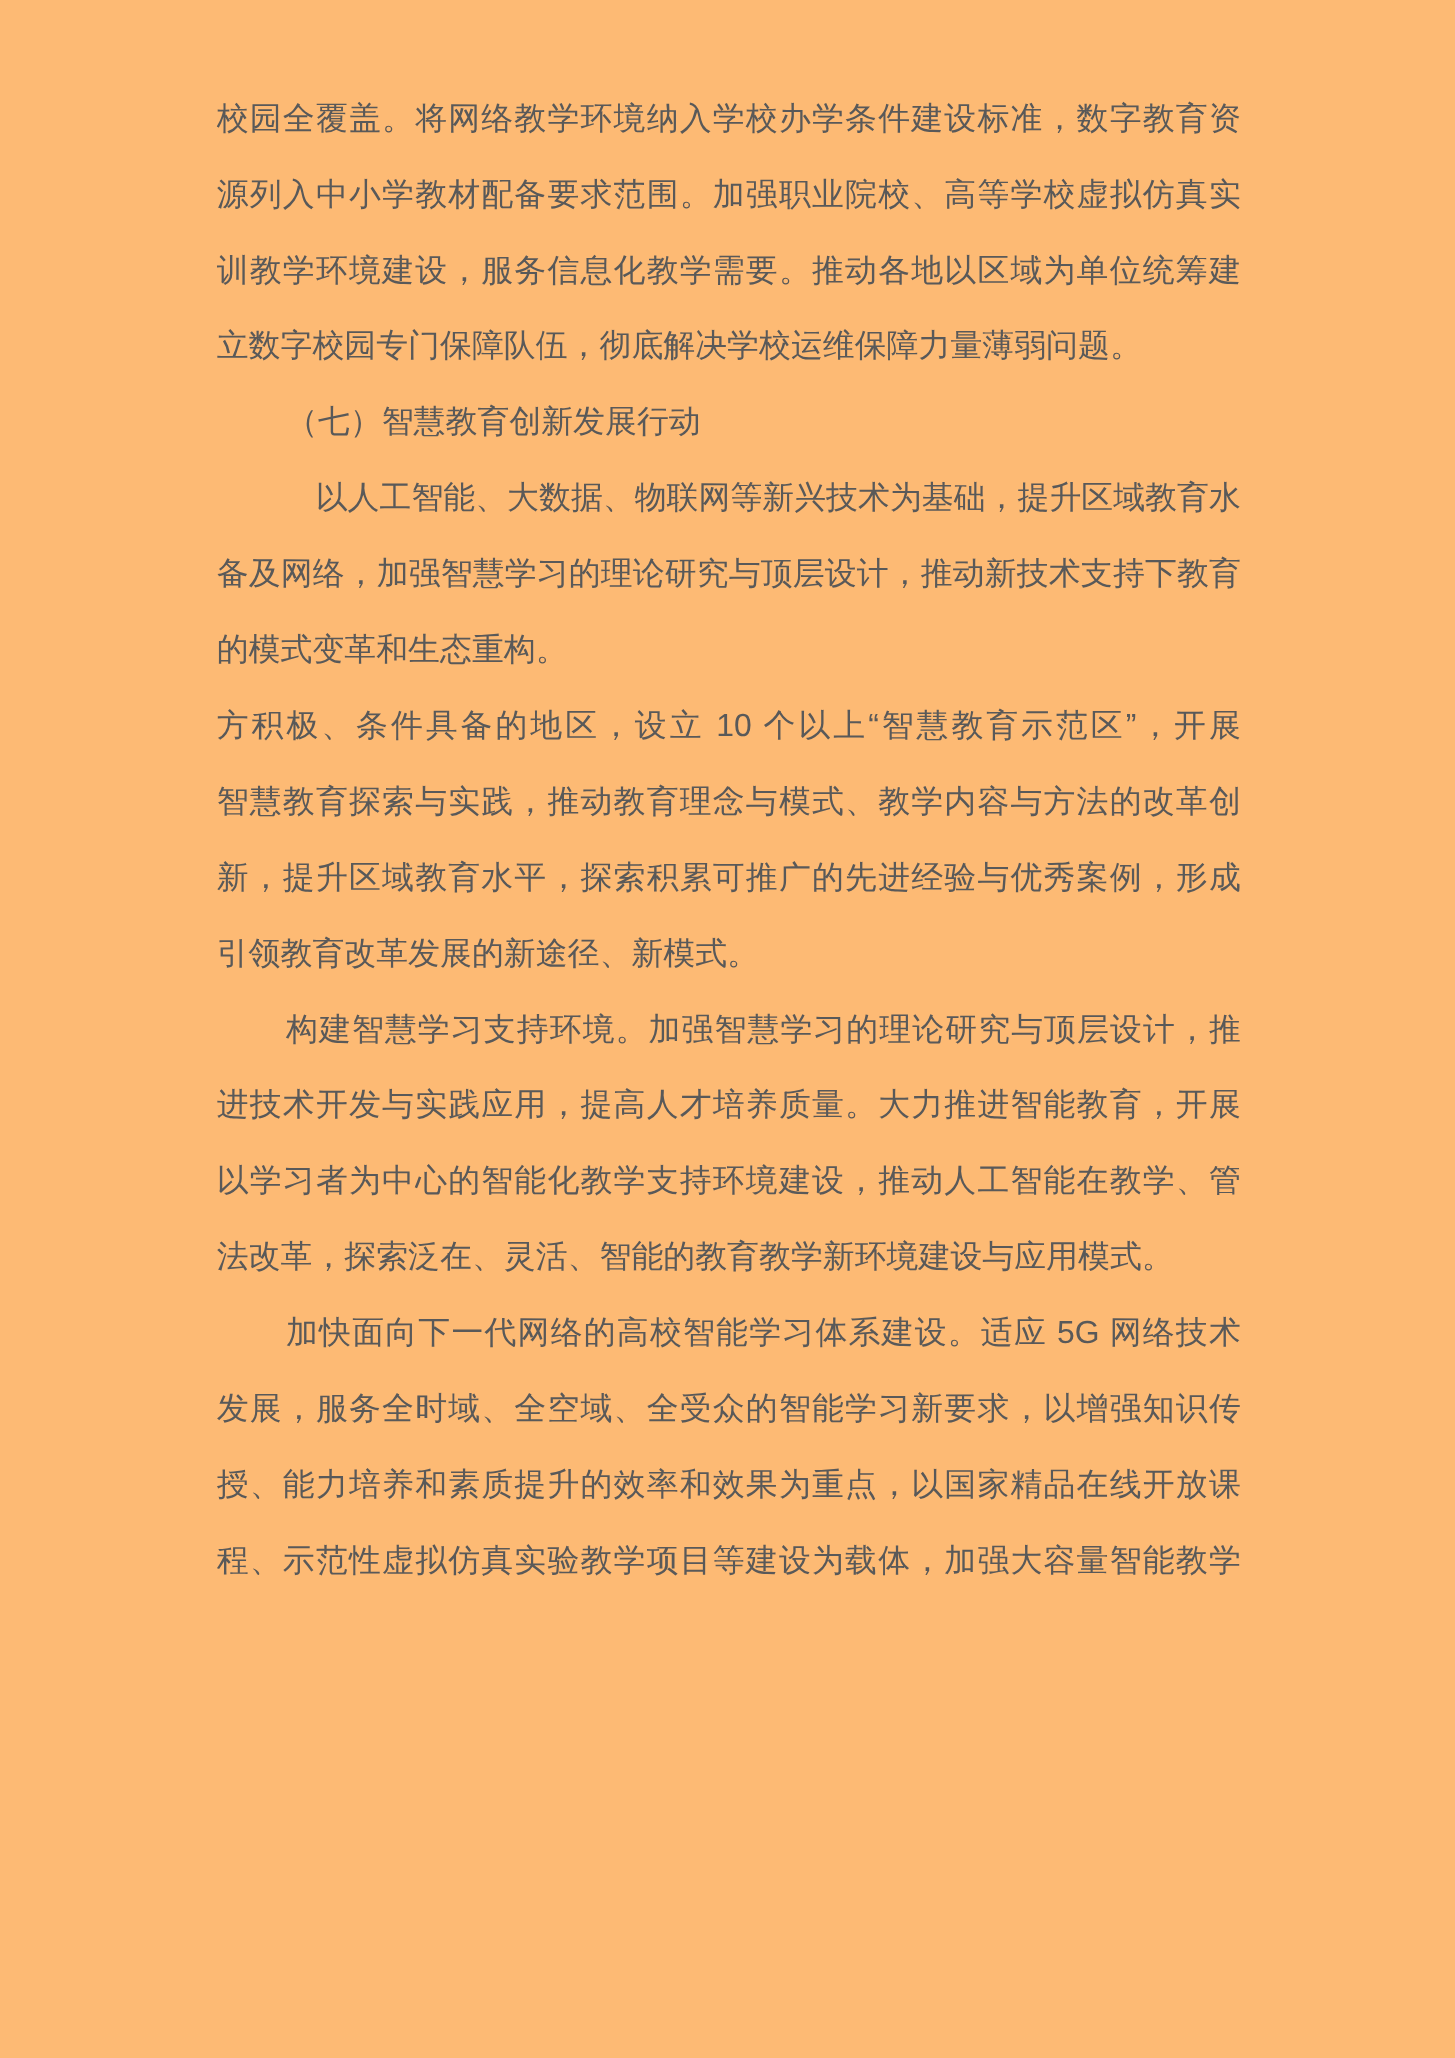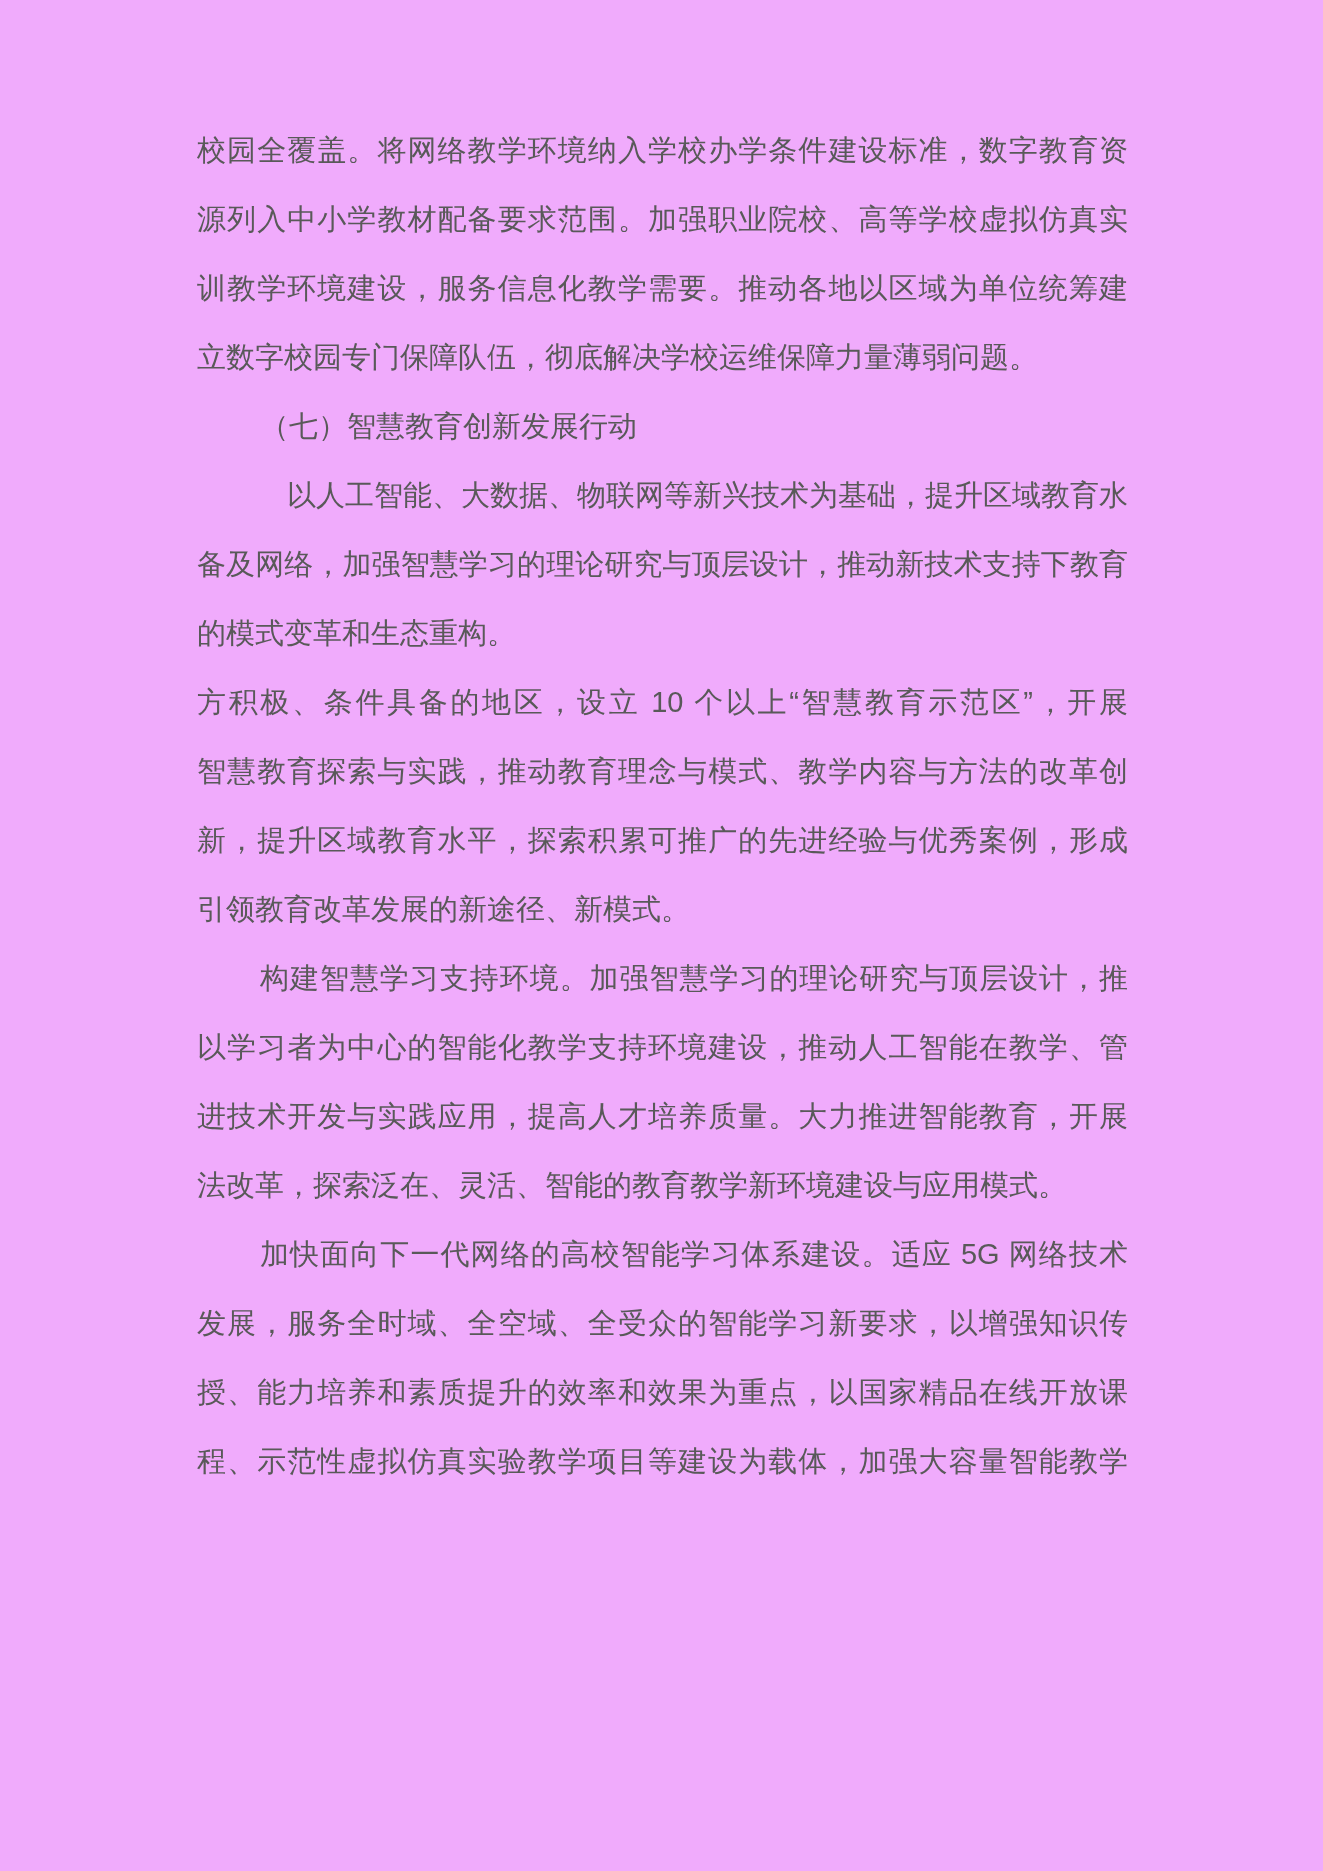--- a/index.html
+++ b/index.html
@@ -4,24 +4,24 @@
 <style>
   html, body {
     margin: 0;
     padding: 0;
     background: #ffffff;
   }
   .page {
     position: relative;
     width: 1323px;
     height: 1871px;
-    background: #f0abfc;
+    background: #fdba74;
     overflow: hidden;
     box-sizing: border-box;
-    padding: 116px 195px 0 197px;
+    padding: 74px 195px 0 197px;
     font-family: "Liberation Sans", sans-serif;
     color: #595959;
     font-size: 29px;
   }
   .line {
     line-height: 69px;
     height: 69px;
     overflow: hidden;
     text-align: left;
   }
@@ -52,20 +52,20 @@
   <div class="line p">立数字校园专门保障队伍，彻底解决学校运维保障力量薄弱问题。</div>
   <div class="line p indent">（七）智慧教育创新发展行动</div>
   <div class="line j indent">以人工智能、大数据、物联网等新兴技术为基础，提升区域教育水平</div>
   <div class="line j">备及网络，加强智慧学习的理论研究与顶层设计，推动新技术支持下教育</div>
   <div class="line p">的模式变革和生态重构。</div>
   <div class="line j">方积极、条件具备的地区，设立 10 个以上“智慧教育示范区”，开展</div>
   <div class="line j">智慧教育探索与实践，推动教育理念与模式、教学内容与方法的改革创</div>
   <div class="line j">新，提升区域教育水平，探索积累可推广的先进经验与优秀案例，形成</div>
   <div class="line p">引领教育改革发展的新途径、新模式。</div>
   <div class="line j indent">构建智慧学习支持环境。加强智慧学习的理论研究与顶层设计，推</div>
+  <div class="line j">进技术开发与实践应用，提高人才培养质量。大力推进智能教育，开展</div>
   <div class="line j">以学习者为中心的智能化教学支持环境建设，推动人工智能在教学、管</div>
-  <div class="line j">进技术开发与实践应用，提高人才培养质量。大力推进智能教育，开展</div>
   <div class="line p">法改革，探索泛在、灵活、智能的教育教学新环境建设与应用模式。</div>
   <div class="line j indent">加快面向下一代网络的高校智能学习体系建设。适应 5G 网络技术</div>
   <div class="line j">发展，服务全时域、全空域、全受众的智能学习新要求，以增强知识传</div>
   <div class="line j">授、能力培养和素质提升的效率和效果为重点，以国家精品在线开放课</div>
   <div class="line j">程、示范性虚拟仿真实验教学项目等建设为载体，加强大容量智能教学</div>
 </div>
 
 </body></html>

